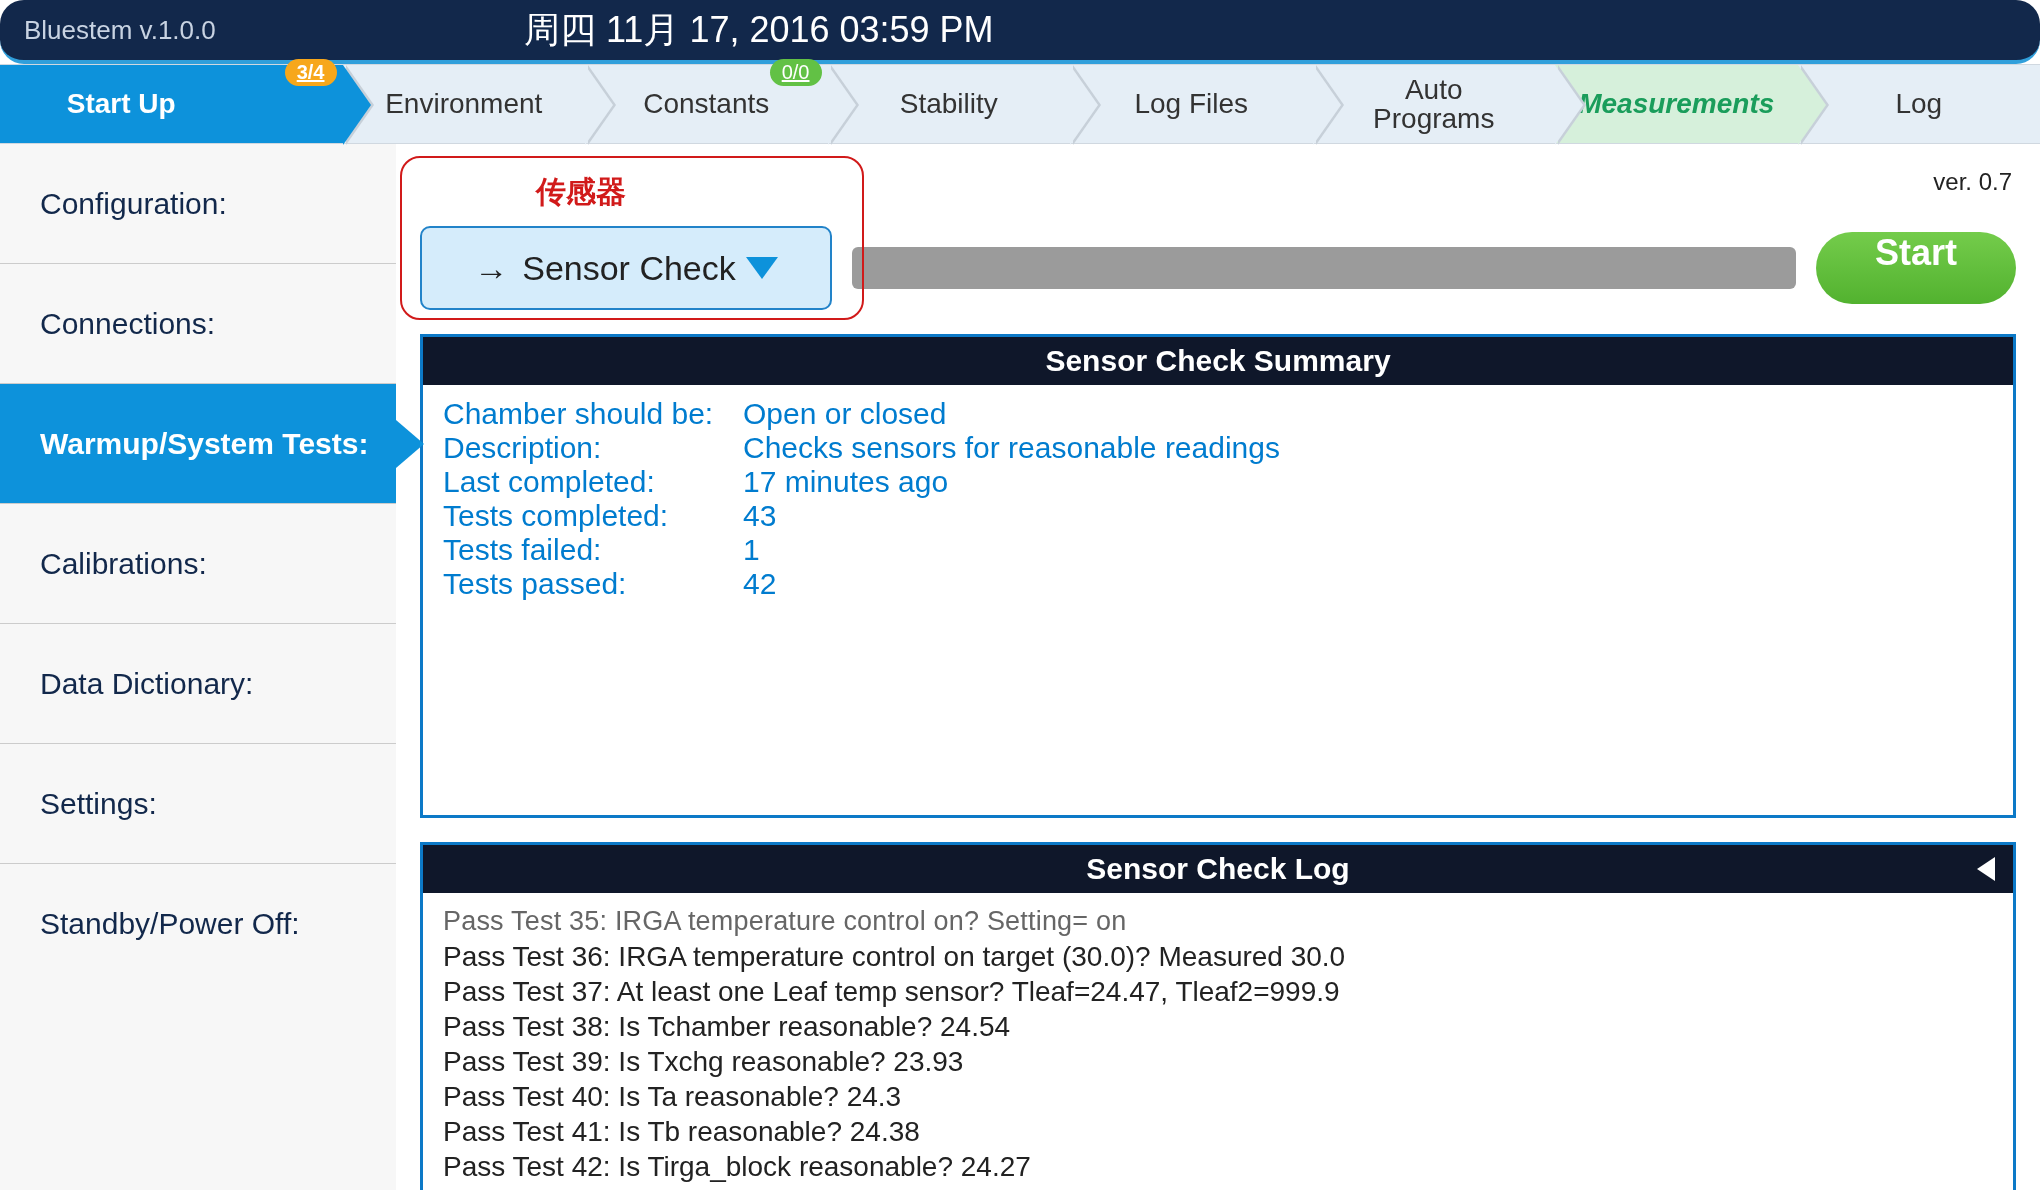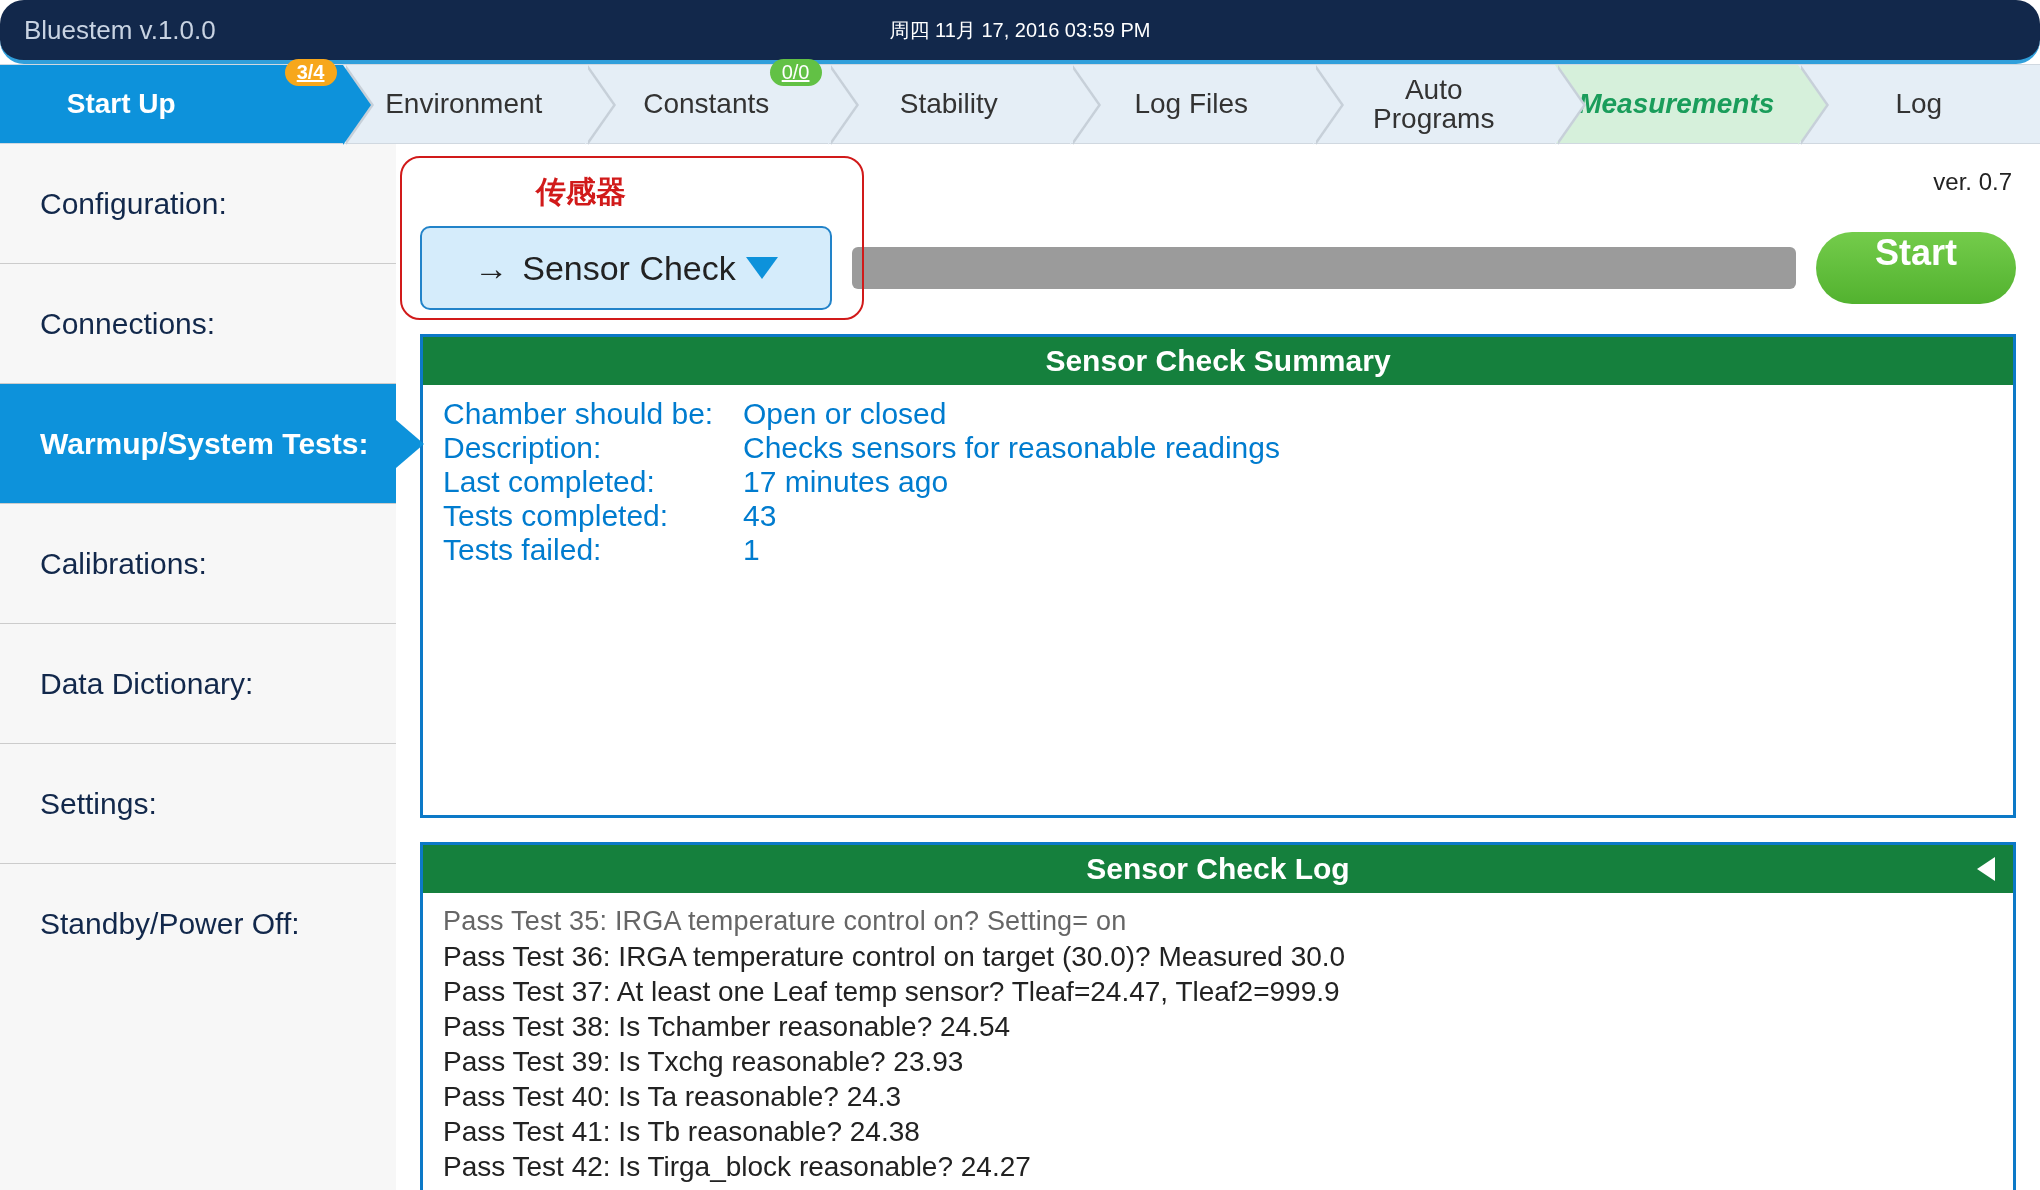--- a/index.html
+++ b/index.html
@@ -17,21 +17,21 @@
   height: 64px;
   display: flex;
   align-items: center;
   color: #c8d3e2;
   font-size: 26px;
   padding: 0 24px;
   border-bottom: 4px solid #309fdb;
   border-radius: 24px;
 }
 .top-header .version { flex: 0 0 500px; text-align: left; }
-.top-header .datetime { flex: 1; text-align: center; color: #fff; font-size: 20px; }
+.top-header .datetime { flex: 1; text-align: left; color: #fff; font-size: 36px; }
 
 
 .tab-bar {
   display: flex;
   height: 80px;
   background: #fff;
 }
 .tab {
   position: relative;
   flex: 1;
@@ -197,21 +197,21 @@
   font-weight: bold;
   display: flex;
   justify-content: center;
 }
 
 .panel {
   margin-top: 24px;
   border: 3px solid #0c79c7;
 }
 .panel-title {
-  background: #15803d;
+  background: #0f172a;
   color: #fff;
   font-size: 30px;
   font-weight: bold;
   text-align: center;
   height: 48px;
   line-height: 48px;
   position: relative;
 }
 .panel-title .back-tri {
   position: absolute;
@@ -347,20 +347,24 @@
             <div class="label">Last completed:</div>
             <div class="value">17 minutes ago</div>
           </div>
           <div class="row">
             <div class="label">Tests completed:</div>
             <div class="value">43</div>
           </div>
           <div class="row">
             <div class="label">Tests failed:</div>
             <div class="value">1</div>
+          </div>
+          <div class="row">
+            <div class="label">Tests passed:</div>
+            <div class="value">42</div>
           </div>
         </div>
       </div>
     </div>
 
     <div class="panel log-panel">
       <div class="panel-title">
         <span>Sensor Check Log</span>
         <span class="back-tri"></span>
       </div>

